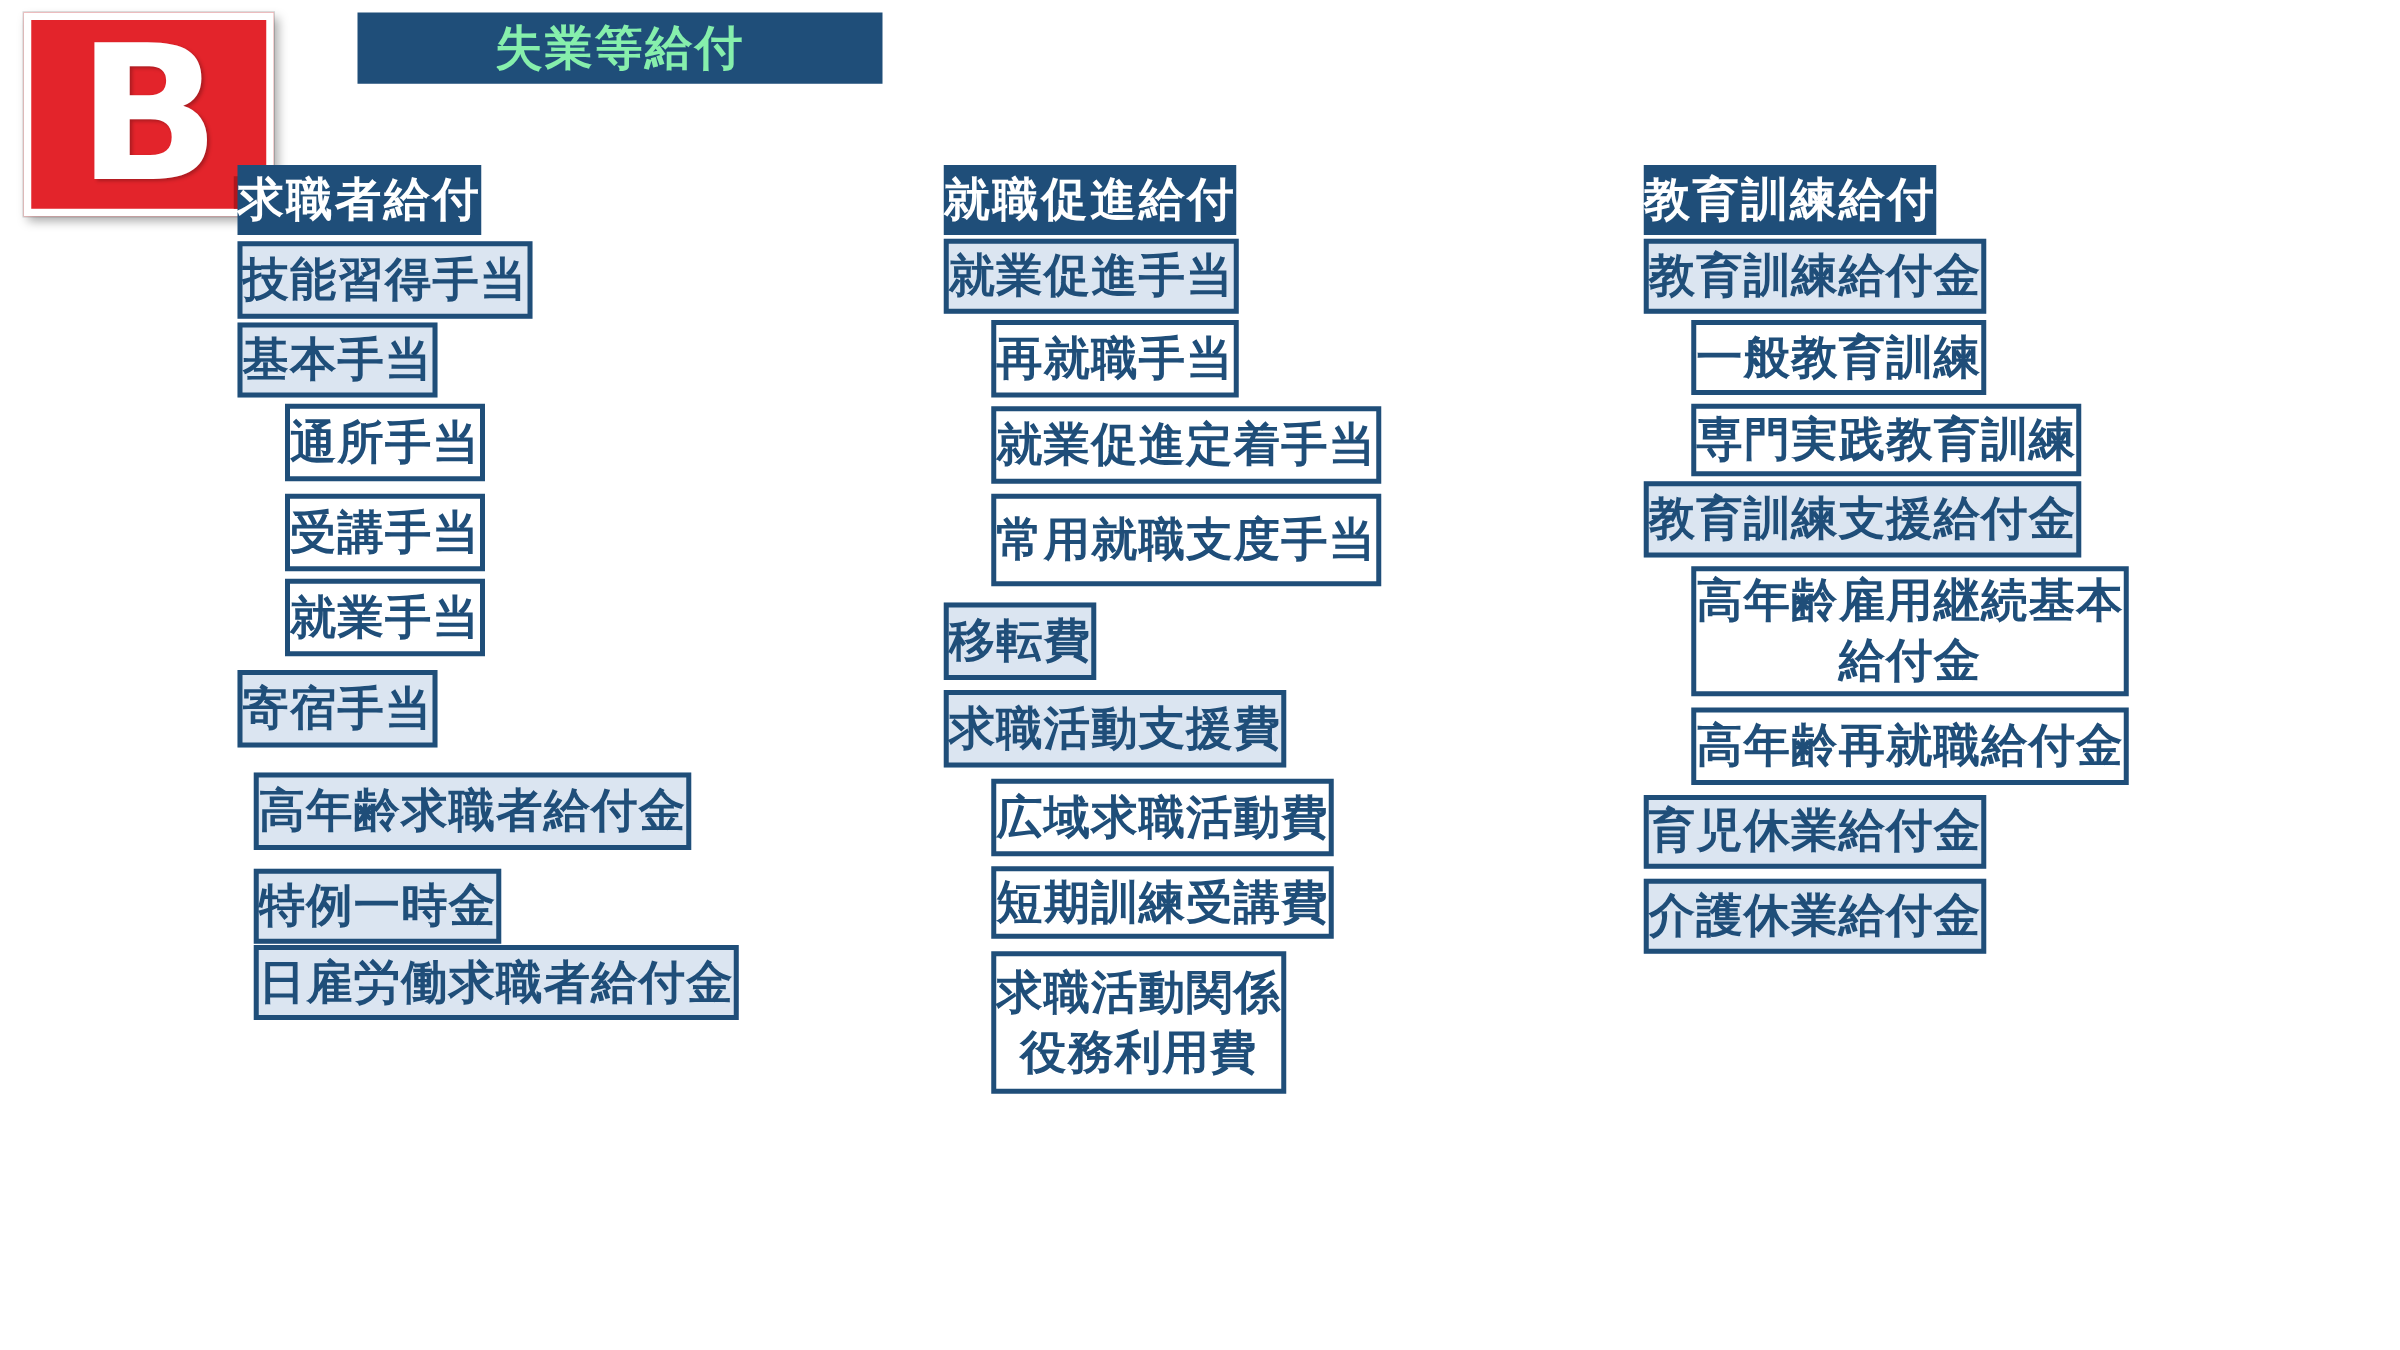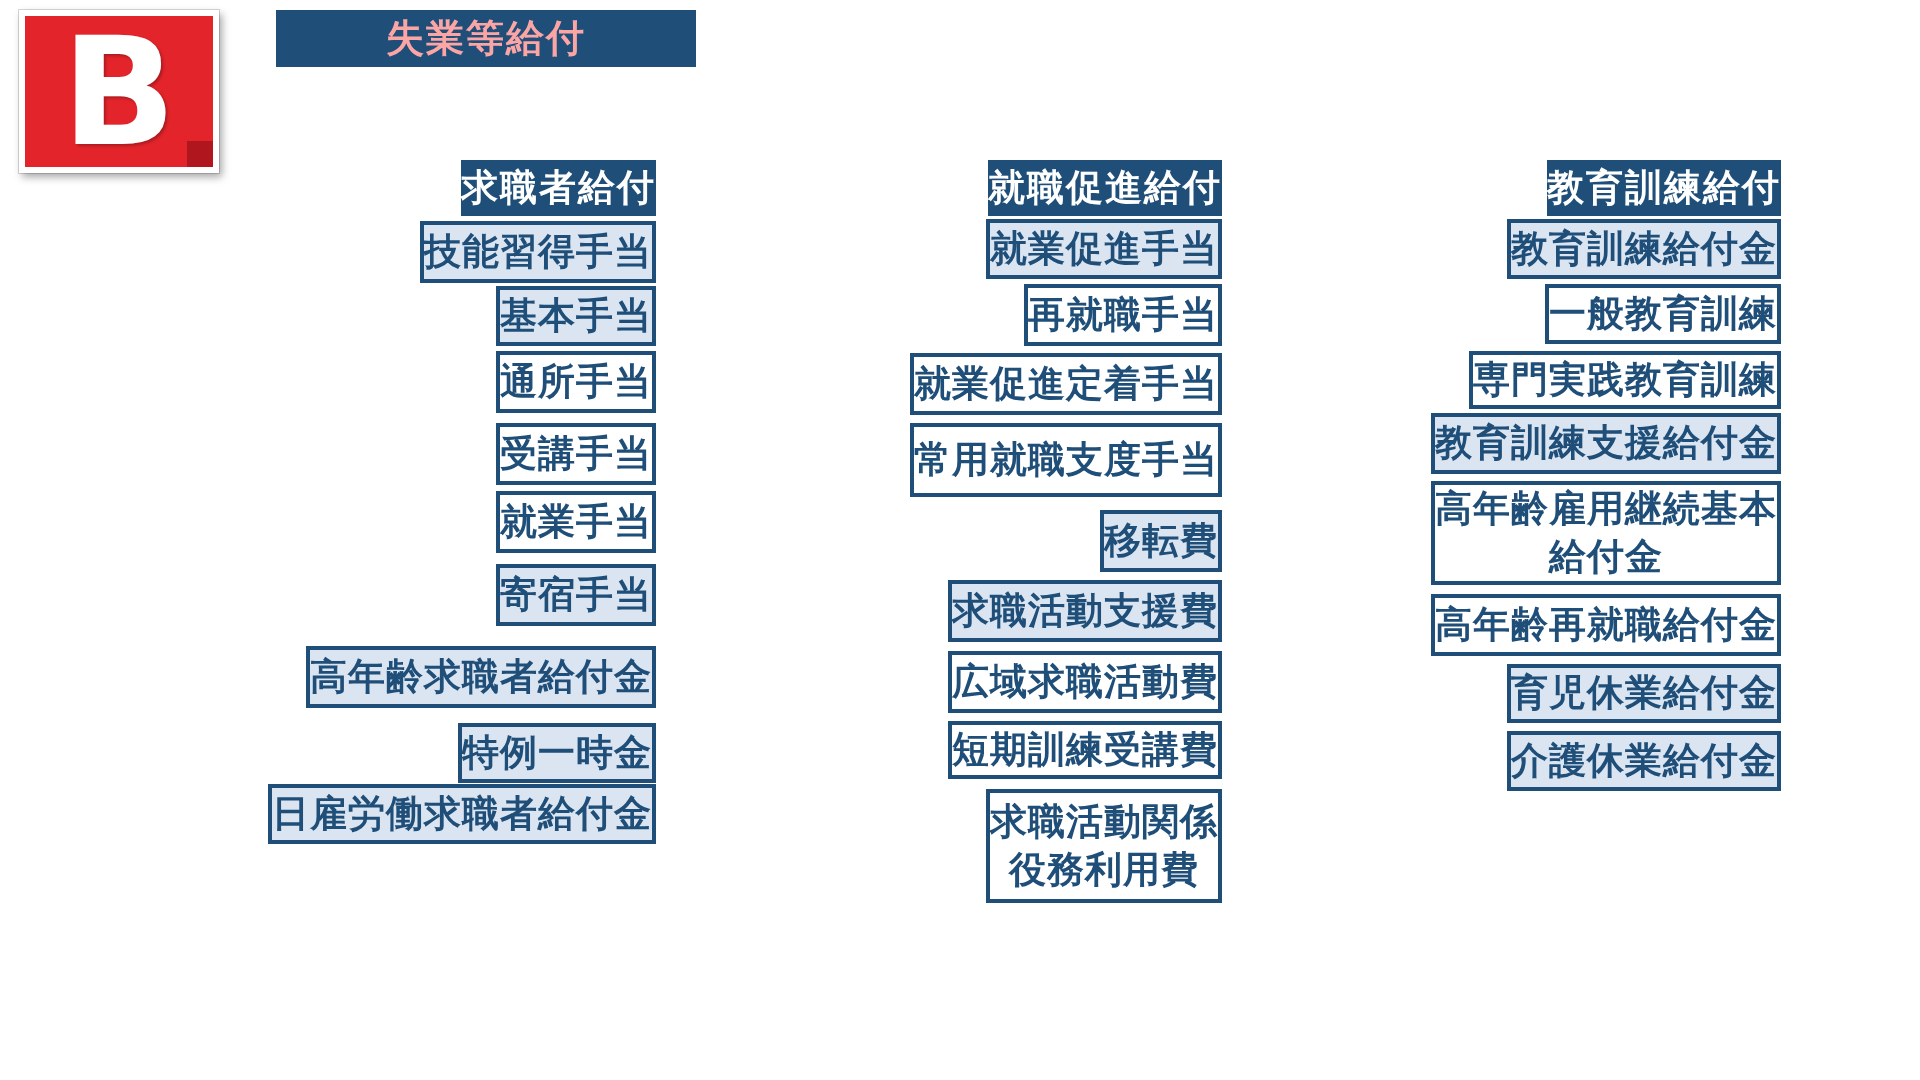--- a/index.html
+++ b/index.html
@@ -18,27 +18,27 @@
   }
   .badge .letter{
     position:absolute;inset:0;display:flex;align-items:center;justify-content:center;
     color:#ffffff;font-weight:bold;font-size:150px;line-height:1;
     text-shadow:2px 2px 3px rgba(0,0,0,0.25);
     font-family:"DejaVu Sans","Liberation Sans",sans-serif;
   }
 
   
   .title-bar{
-    position:absolute;left:276px;top:10px;width:420px;height:57px;
-    background:#1f4e79;color:#fca5a5;font-weight:bold;font-size:38px;
+    position:absolute;left:286px;top:10px;width:420px;height:57px;
+    background:#1f4e79;color:#86efac;font-weight:bold;font-size:38px;
     display:flex;align-items:center;justify-content:center;letter-spacing:2px;
   }
 
   
-  .col{position:absolute;top:160px;display:flex;flex-direction:column;align-items:flex-end;}
+  .col{position:absolute;top:132px;display:flex;flex-direction:column;align-items:flex-start;}
   .col1{left:190px;width:466px;}
   .col2{left:755px;width:467px;}
   .col3{left:1315px;width:466px;}
 
   .hdr{
     height:56px;background:#1f4e79;color:#ffffff;font-weight:bold;font-size:37px;
     display:flex;align-items:center;justify-content:center;letter-spacing:2px;
     box-sizing:border-box;flex:none;
   }
   .box{

